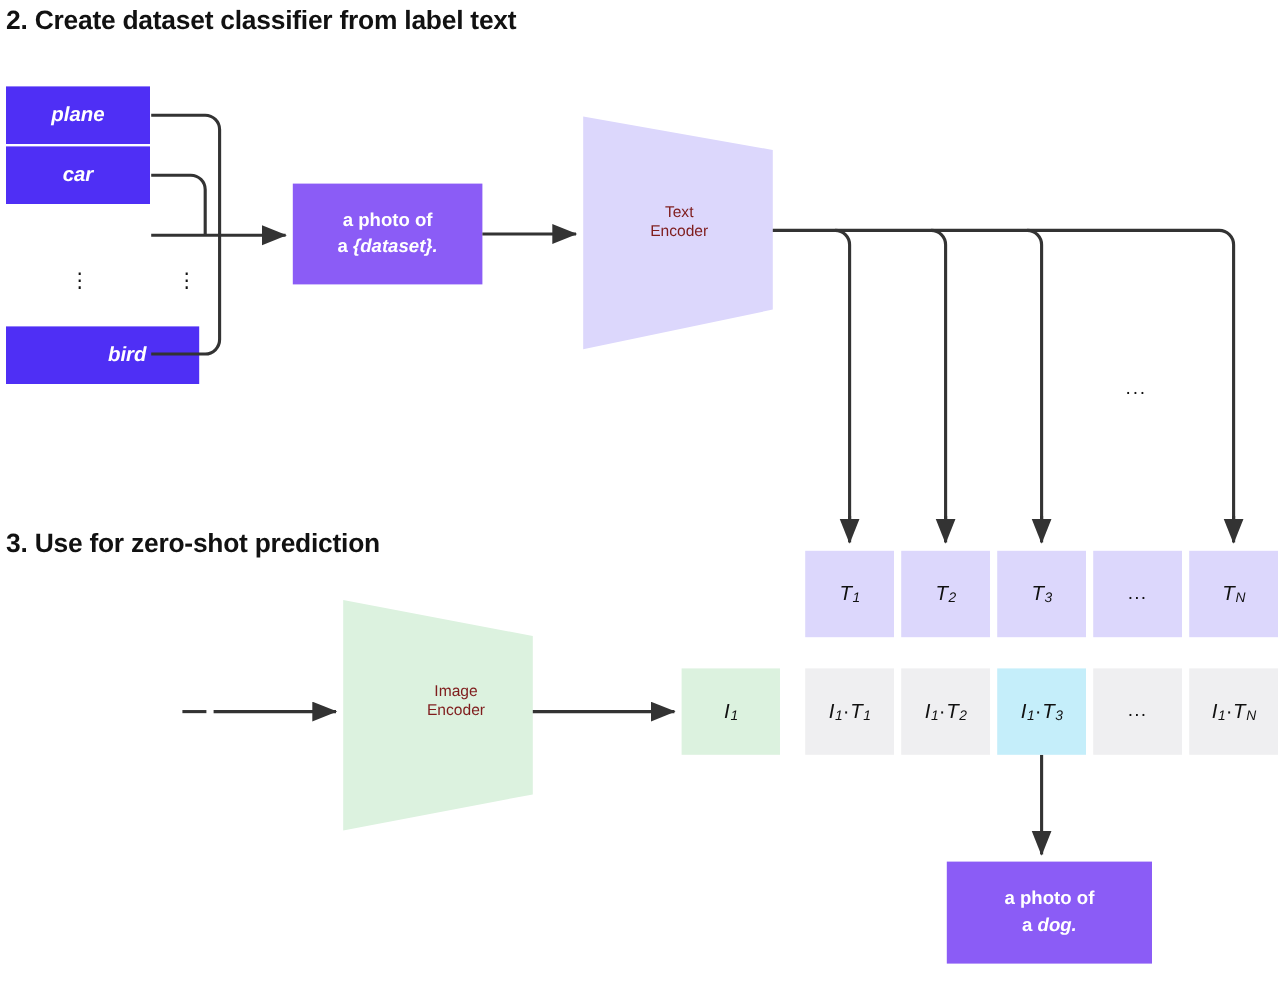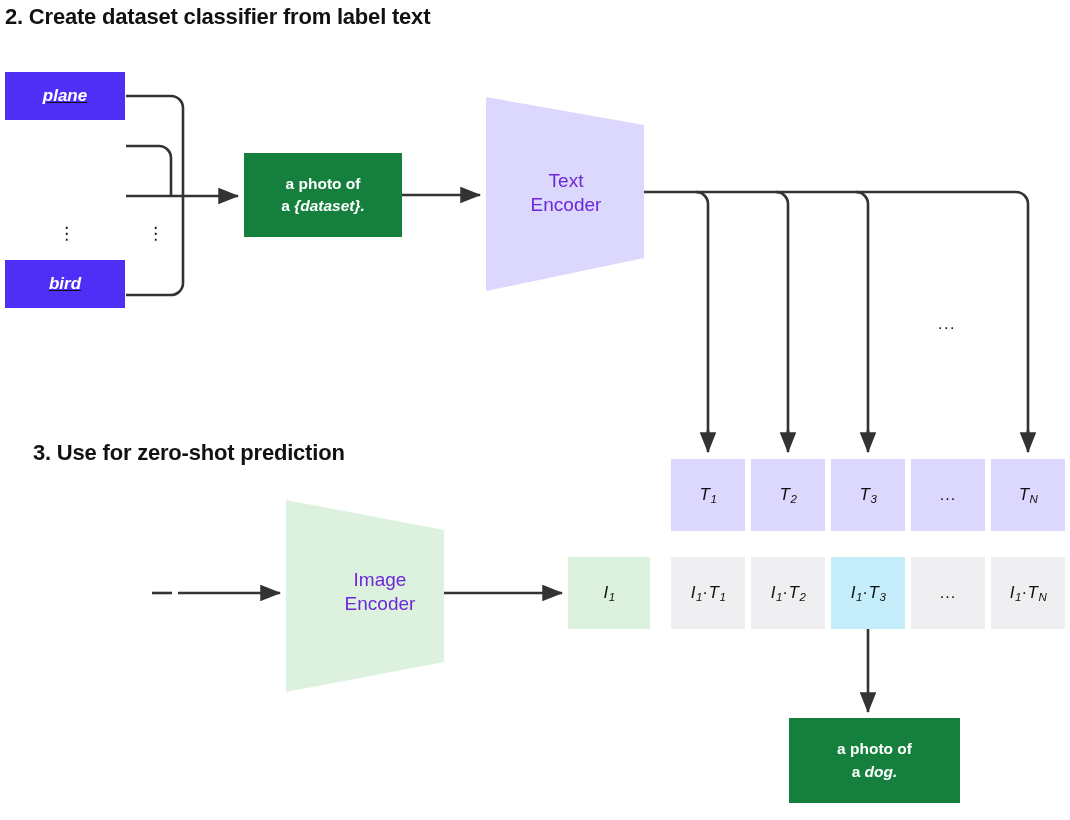--- a/index.html
+++ b/index.html
@@ -1,33 +1,33 @@
 <!DOCTYPE html>
 <html><head>
 <meta charset="utf-8">
 <style>
   html,body{margin:0;padding:0;background:#ffffff;}
   body{width:1070px;height:820px;position:relative;overflow:hidden;
        font-family:"Liberation Sans","DejaVu Sans",sans-serif;color:#111111;}
   .stage{position:absolute;left:0;top:0;width:1070px;height:820px;}
   .heading{position:absolute;font-weight:bold;font-size:22px;letter-spacing:-0.2px;color:#111111;white-space:nowrap;}
   #heading-2{left:5px;top:4px;}
-  #heading-3{left:5px;top:440px;margin-left:28px;}
+  #heading-3{left:5px;top:440px;}
 
   .label-box{position:absolute;left:5px;width:120px;height:48px;background:#4F2FF5;
-             display:flex;align-items:center;justify-content:center;text-decoration:underline;}
+             display:flex;align-items:center;justify-content:center;}
   .label-box span{color:#ffffff;font-style:italic;font-weight:bold;font-size:17px;}
 
-  .prompt-box{position:absolute;background:#15803d;display:flex;flex-direction:column;
+  .prompt-box{position:absolute;background:#8b5cf6;display:flex;flex-direction:column;
               align-items:center;justify-content:center;color:#fff;font-weight:bold;font-size:15.5px;line-height:1.45;}
   #prompt-template{left:244px;top:153px;width:158px;height:84px;}
   #prompt-result{left:789px;top:718px;width:171px;height:85px;}
   .prompt-box .ital{font-style:italic;}
 
-  .encoder-label{position:absolute;text-align:center;font-size:19px;line-height:1.25;color:#6d28d9;white-space:nowrap;}
+  .encoder-label{position:absolute;text-align:center;font-size:13px;line-height:1.25;color:#7f1d1d;white-space:nowrap;}
   #text-encoder-label{left:516px;top:169px;width:100px;}
   #image-encoder-label{left:330px;top:568px;width:100px;}
 
   .cell{position:absolute;display:flex;align-items:center;justify-content:center;
         font-style:italic;font-size:17px;color:#111;}
   .t-cell{top:459px;width:74px;height:72px;background:#DCD7FC;}
   .d-cell{top:557px;width:74px;height:72px;background:#EFEFF1;}
   #cell-i1{left:568px;top:557px;width:82px;height:72px;background:#DCF2DF;}
   .hl{background:#C5EEFA !important;}
   .cell sub{font-style:italic;font-size:11.5px;vertical-align:baseline;position:relative;top:4px;left:0.5px;}
@@ -46,21 +46,24 @@
 <body>
 
 <div class="stage">
 
   <div class="heading" id="heading-2">2. Create dataset classifier from label text</div>
   <div class="heading" id="heading-3">3. Use for zero-shot prediction</div>
 
   <div class="label-box" style="top:72px;">
     <span>plane</span>
   </div>
-  <div class="label-box" style="top:260px;">
+  <div class="label-box" style="top:122px;">
+    <span>car</span>
+  </div>
+  <div class="label-box" style="top:272px;padding-left:41px;">
     <span>bird</span>
   </div>
 
   <div class="vdots" style="left:58px;top:232px;">
     <div>⋮</div>
   </div>
   <div class="vdots" style="left:147px;top:232px;">
     <div>⋮</div>
   </div>
 

